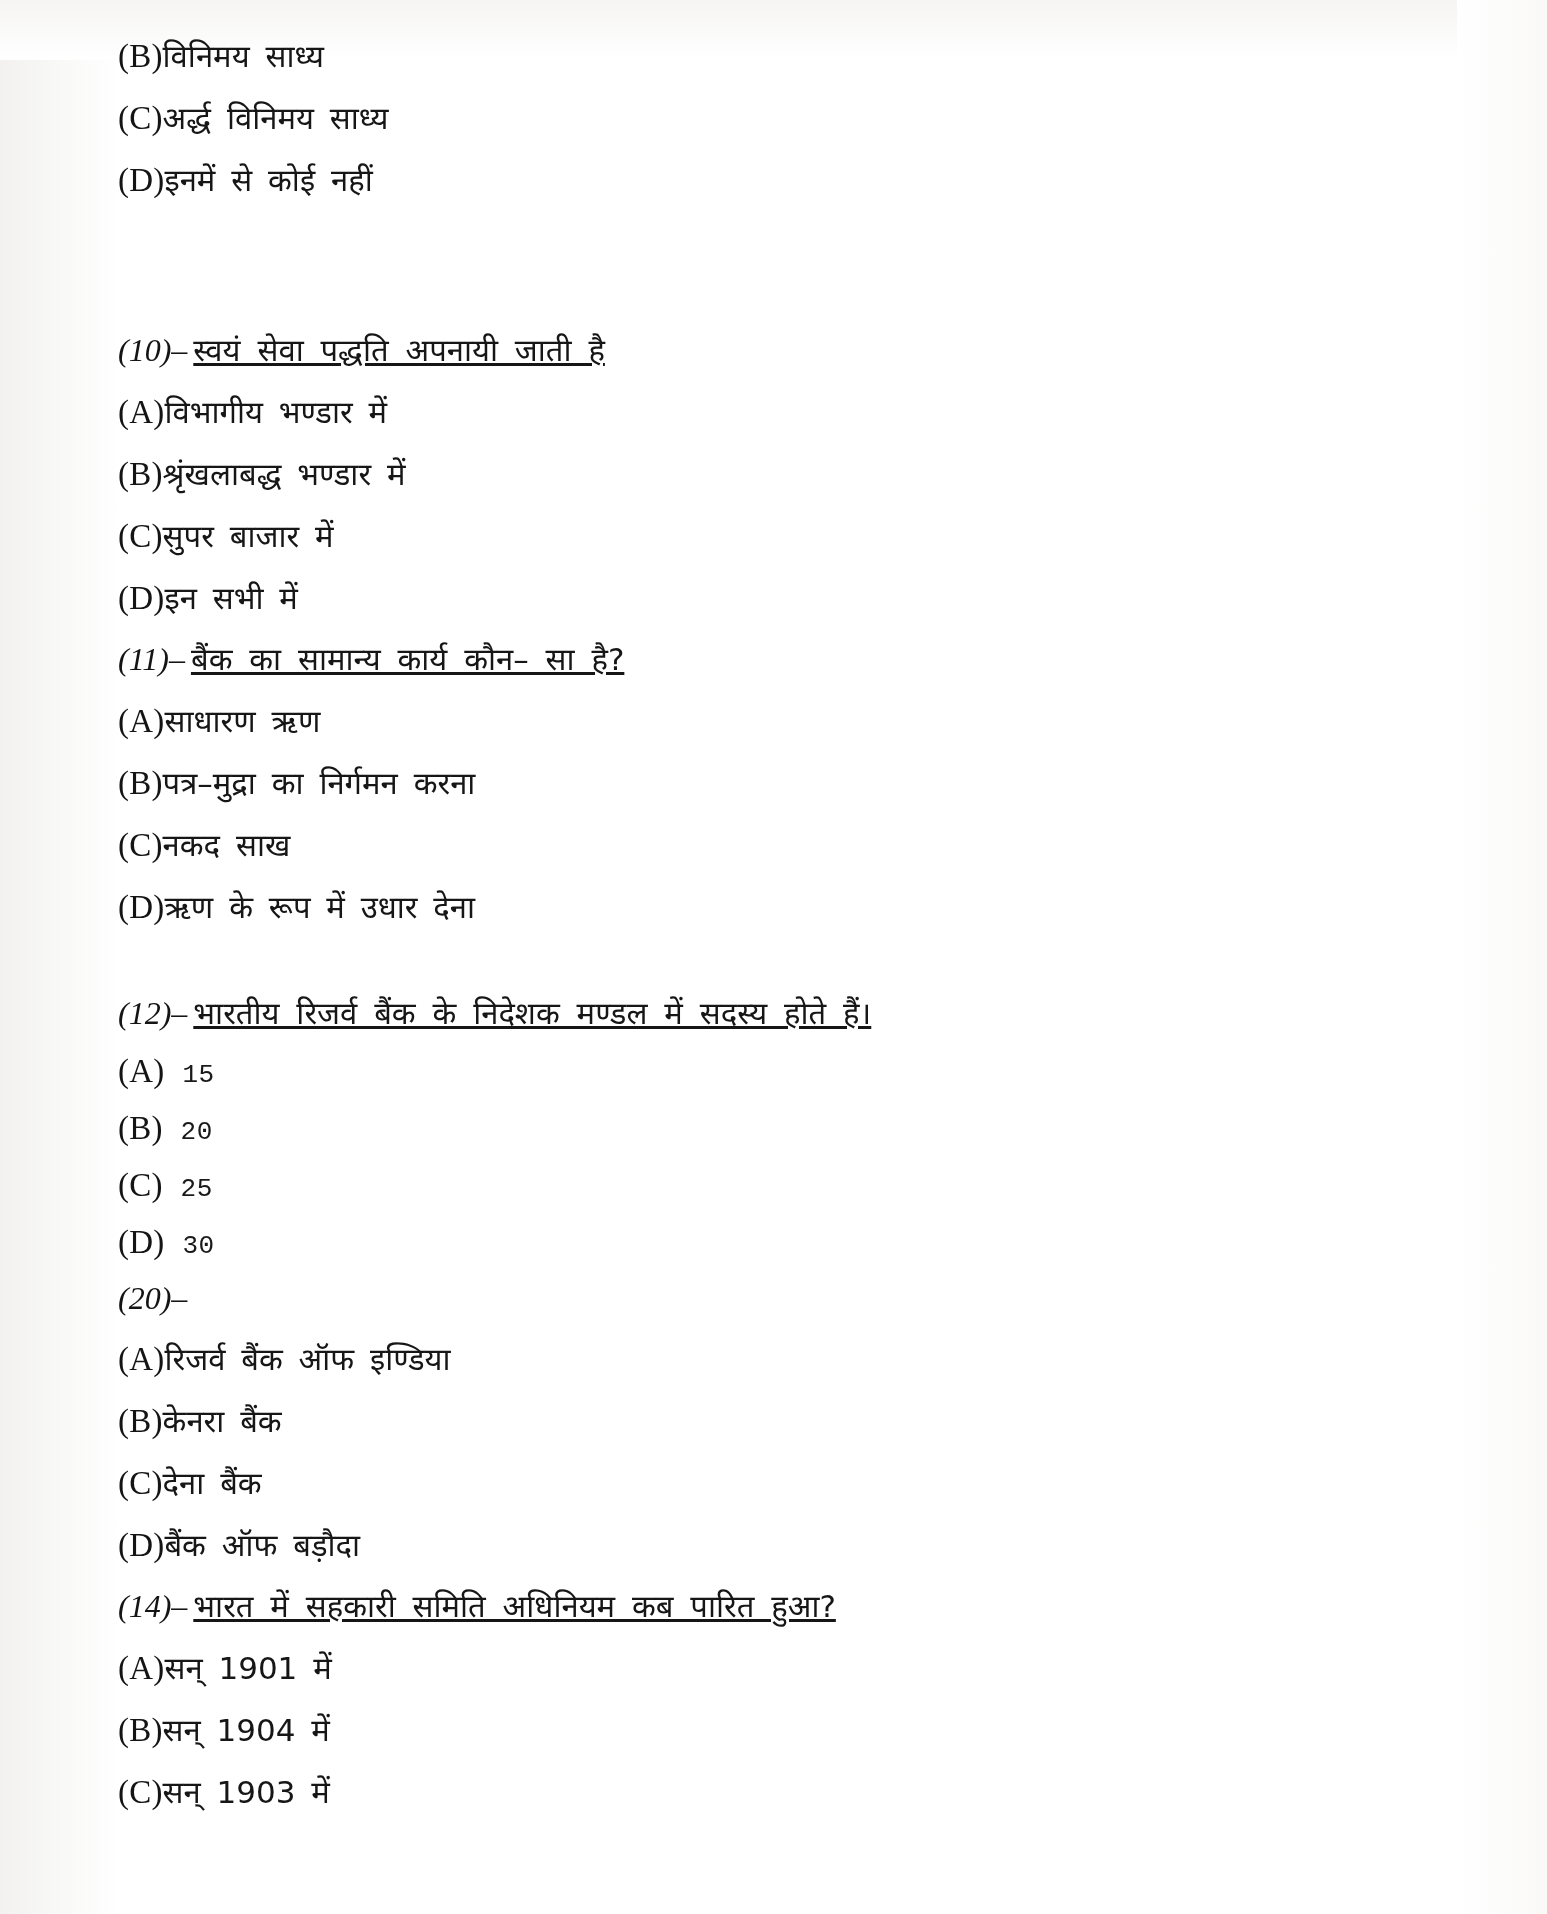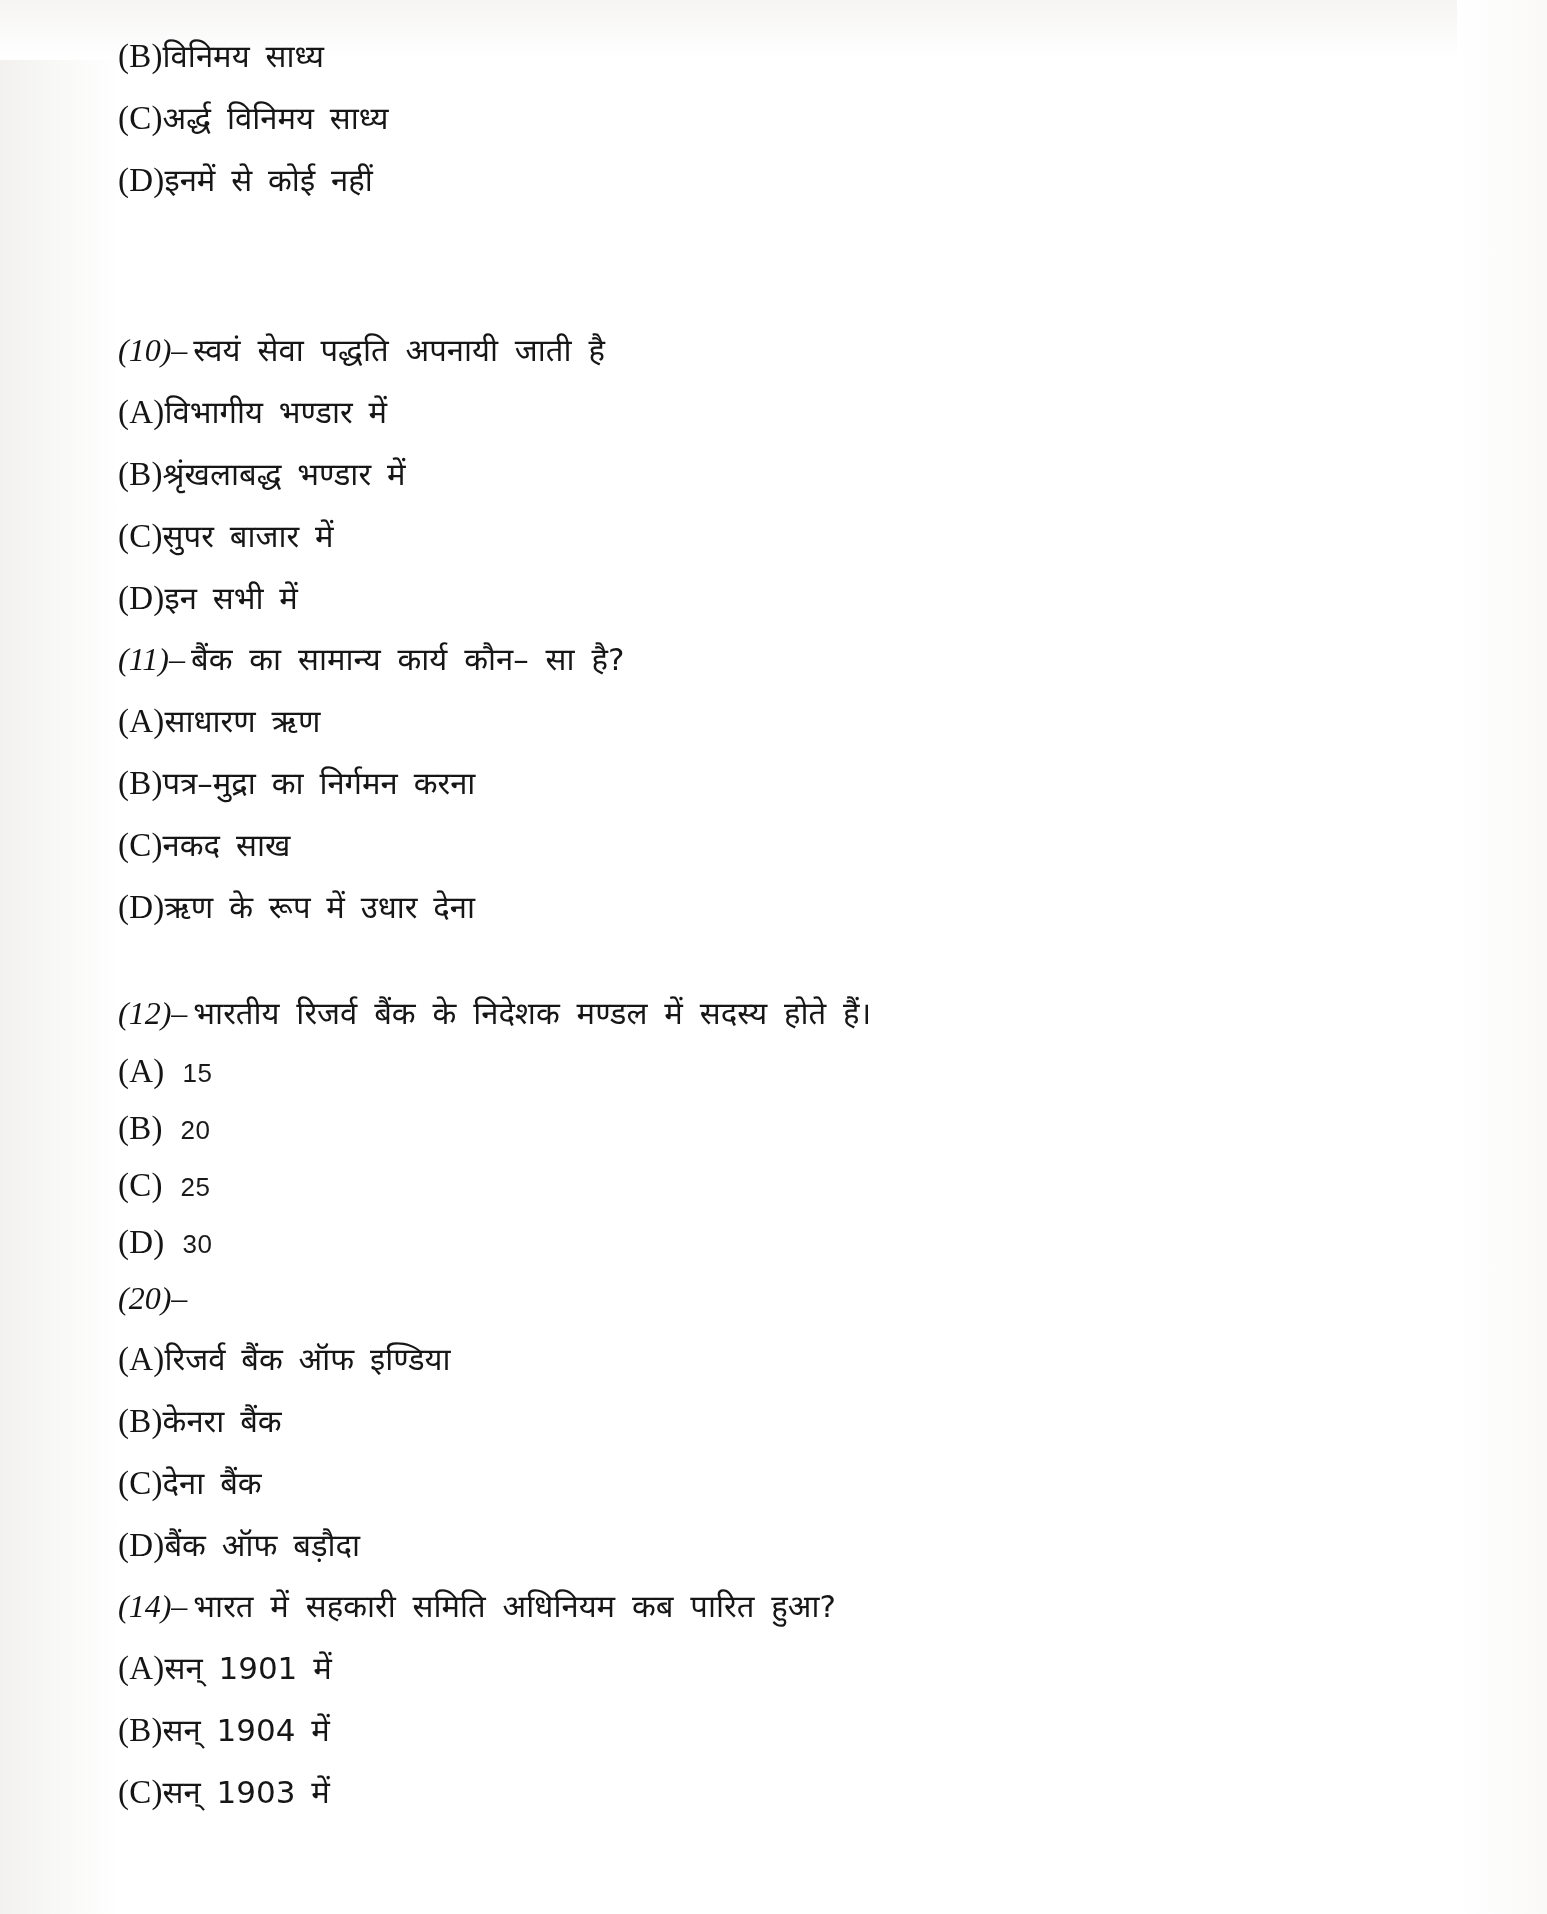--- a/index.html
+++ b/index.html
@@ -73,24 +73,25 @@
   .text {
     flex: 0 0 auto;
     font-size: 31px;
     color: #161616;
     word-spacing: 6px;
   }
   .qtext {
     margin-left: 6px;
     word-spacing: 7px;
     font-size: 31px;
+    text-decoration: underline;
   }
   .numeric {
     margin-left: 18px;
-    font-family: Liberation Sans, sans-serif;
+    font-family: Liberation Mono, monospace;
     font-size: 26px;
     color: #1a1a1a;
     letter-spacing: 0.5px;
   }
   .gap-lg { height: 108px; }
   .gap-md { height: 44px; }
 
   
   .rowblock { margin-bottom: 20px; }
   .rowblock-tight { margin-bottom: 19px; }

